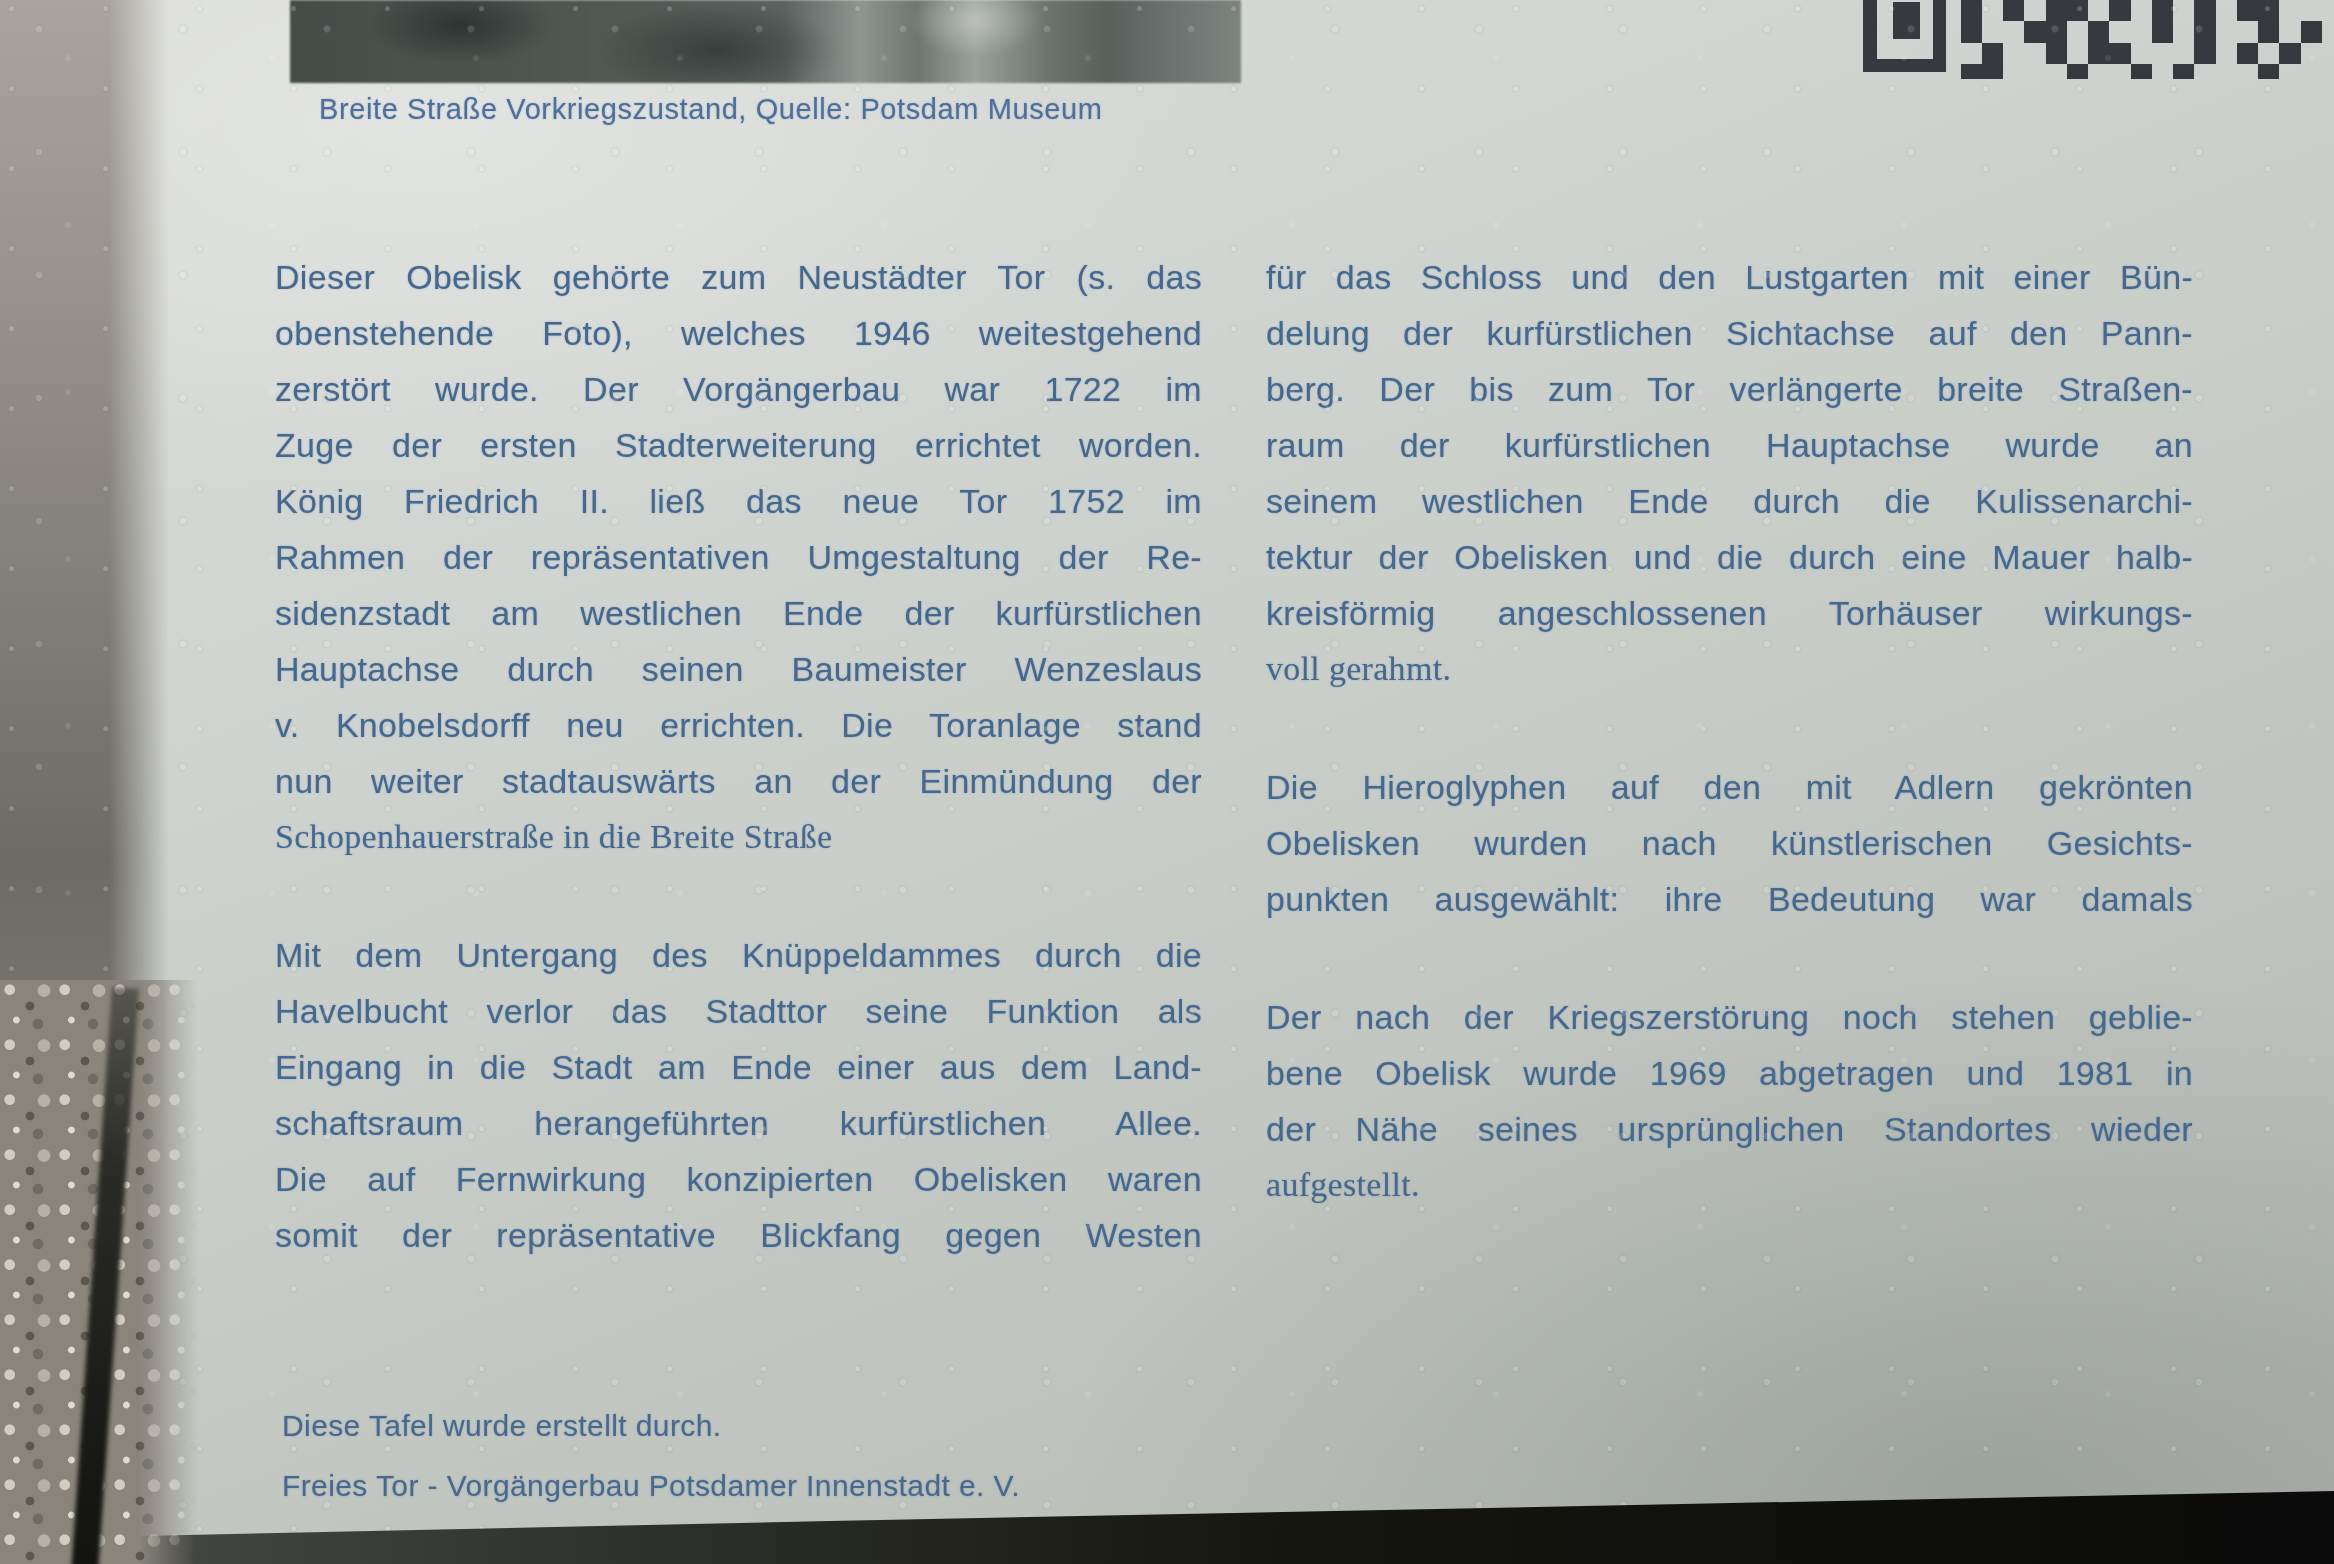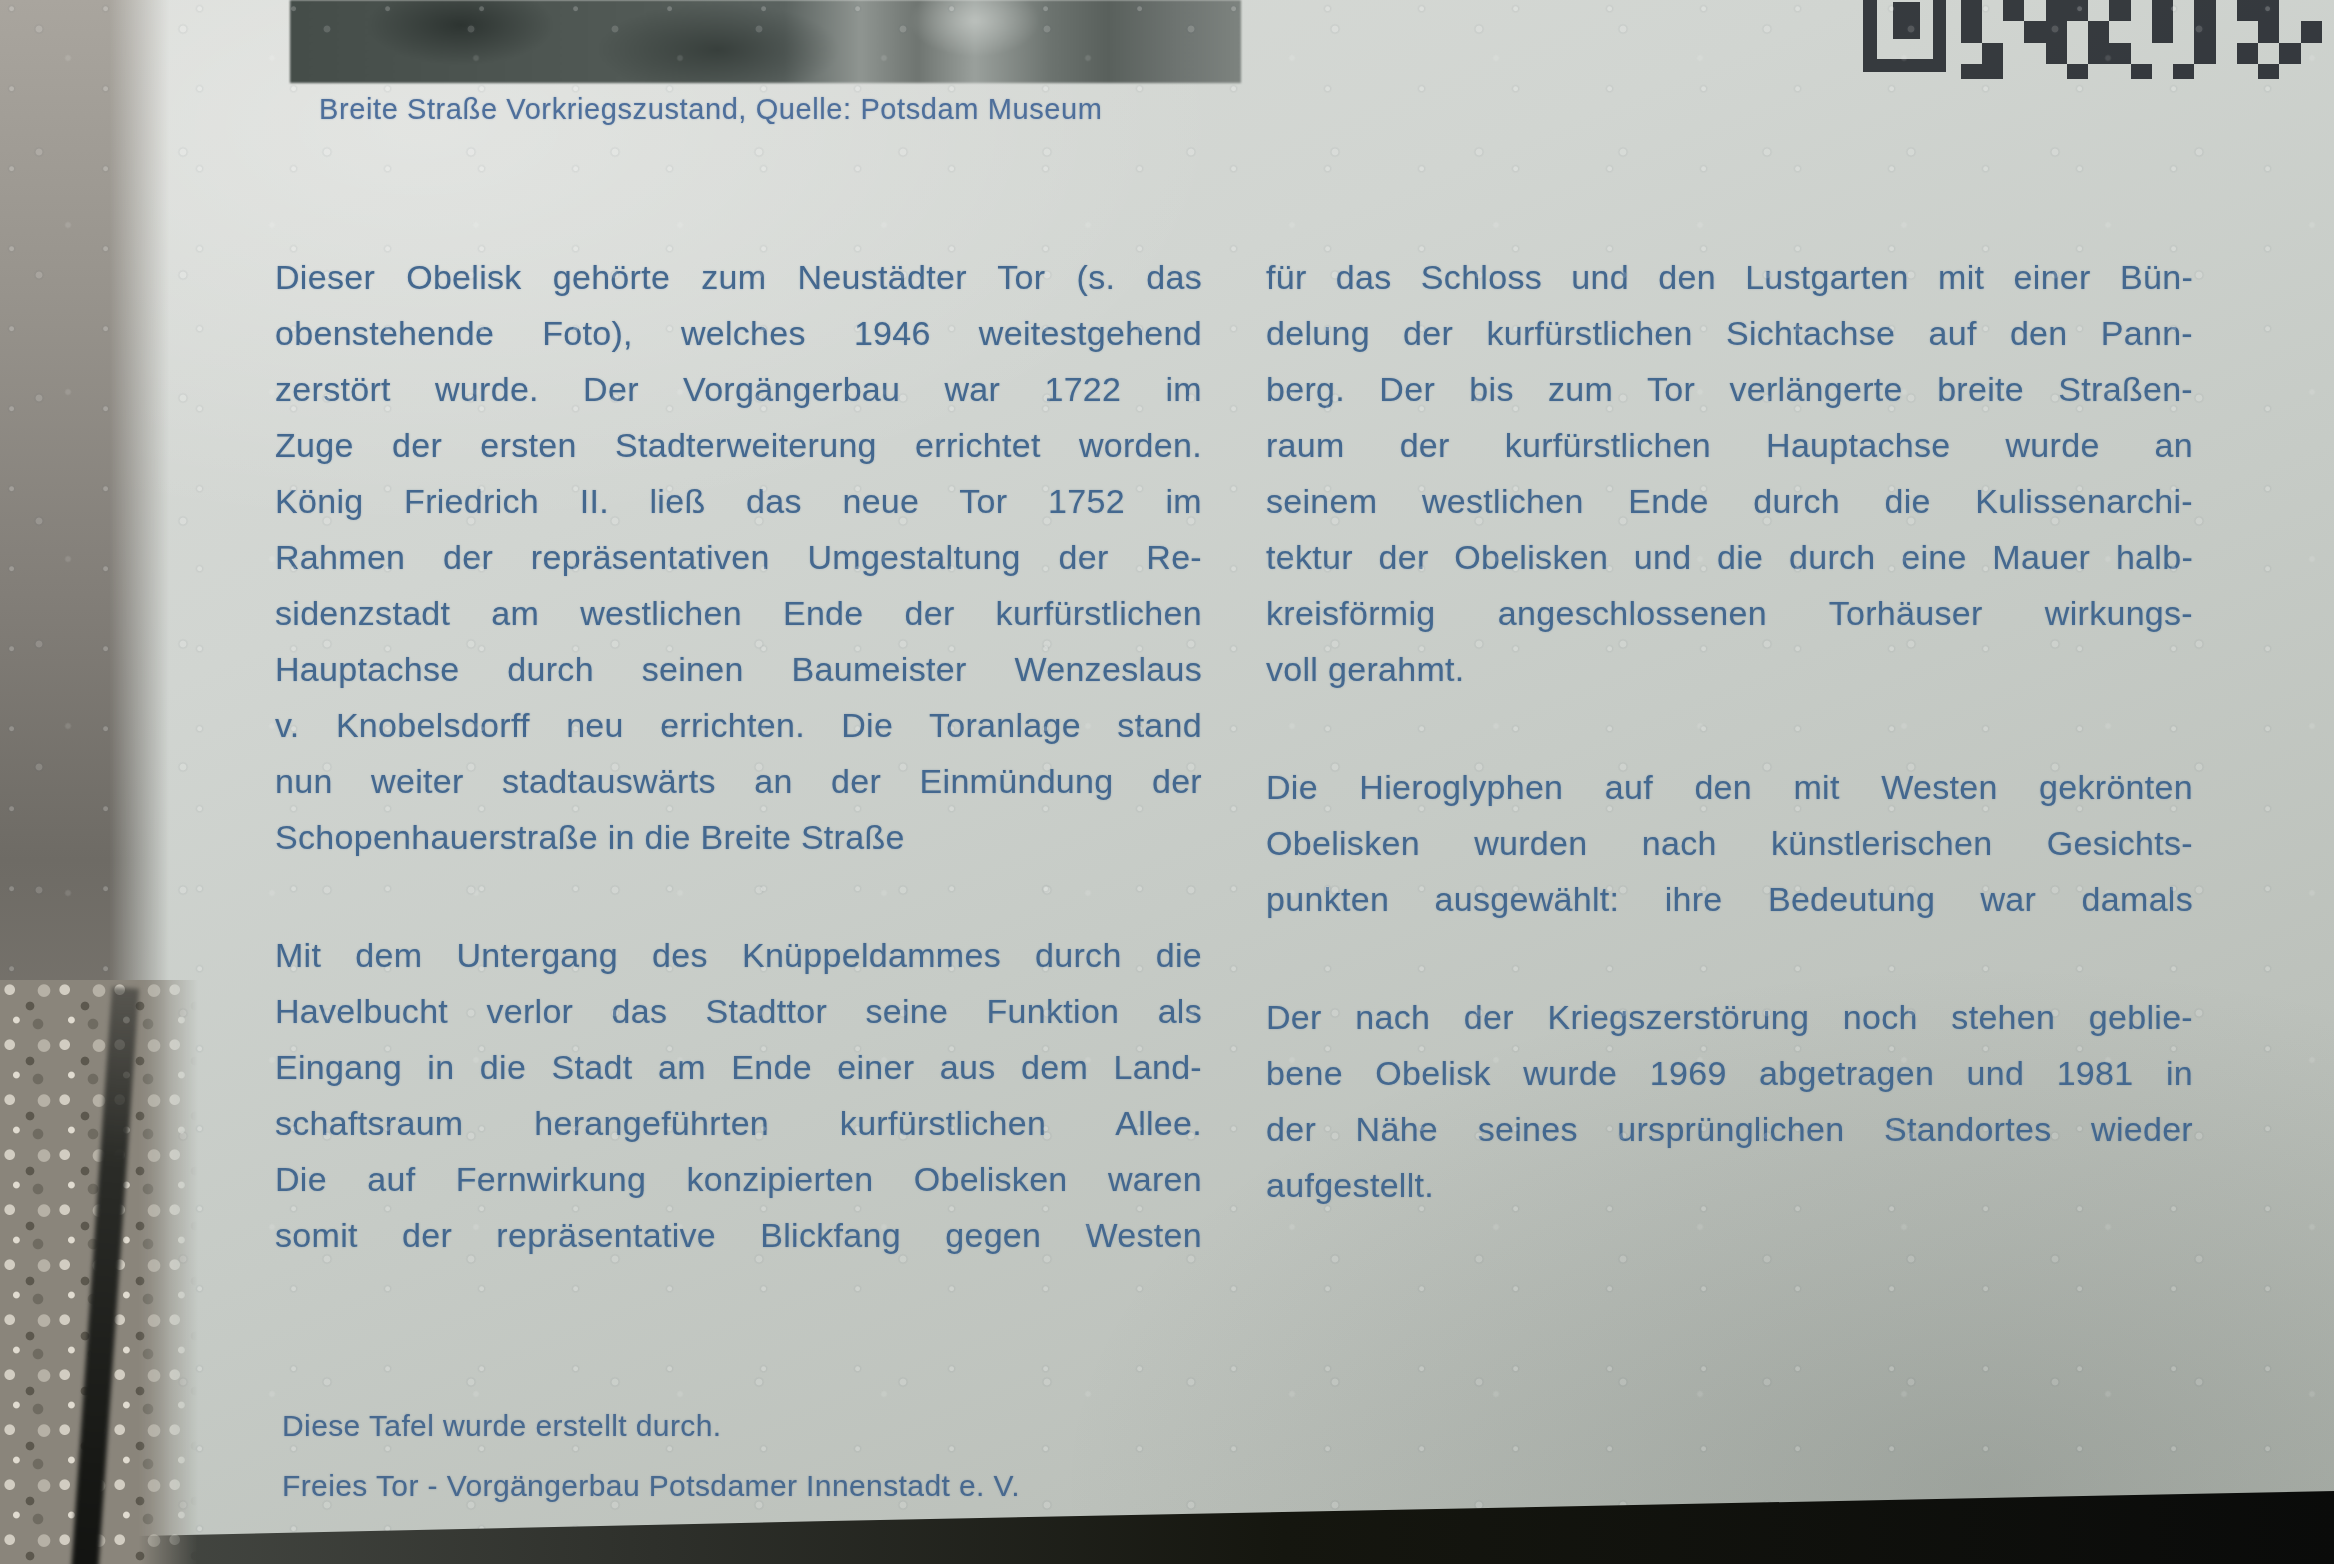--- a/index.html
+++ b/index.html
@@ -79,21 +79,21 @@
     filter:blur(0.6px);text-shadow:0 0 1.9px rgba(78,111,155,.45);
   }
   
   .columns{
     position:absolute;left:275px;top:249px;z-index:5;display:flex;gap:64px;
     color:#44688f;filter:blur(0.5px);text-shadow:0 0 1.9px rgba(68,104,143,.4);
   }
   .col{width:927px;font-size:34px;line-height:56px;letter-spacing:0.3px;}
   .para + .para{margin-top:62px;}
   .line{text-align:justify;text-align-last:justify;}
-  .line.noj{text-align-last:left;}
+  .line.noj{text-align-last:left;font-family:Liberation Serif, serif;}
   
   .credits{
     position:absolute;left:282px;top:1396px;z-index:5;
     font-size:30px;line-height:60px;letter-spacing:0.4px;color:#48698f;
     filter:blur(0.7px);text-shadow:0 0 1.9px rgba(72,105,143,.45);
   }
 </style>
 </head>
 <body>
 
@@ -164,21 +164,21 @@
           <div class="line">für das Schloss und den Lustgarten mit einer Bün-</div>
           <div class="line">delung der kurfürstlichen Sichtachse auf den Pann-</div>
           <div class="line">berg. Der bis zum Tor verlängerte breite Straßen-</div>
           <div class="line">raum der kurfürstlichen Hauptachse wurde an</div>
           <div class="line">seinem westlichen Ende durch die Kulissenarchi-</div>
           <div class="line">tektur der Obelisken und die durch eine Mauer halb-</div>
           <div class="line">kreisförmig angeschlossenen Torhäuser wirkungs-</div>
           <div class="line noj">voll gerahmt.</div>
         </div>
         <div class="para">
-          <div class="line">Die Hieroglyphen auf den mit Westen gekrönten</div>
+          <div class="line">Die Hieroglyphen auf den mit Adlern gekrönten</div>
           <div class="line">Obelisken wurden nach künstlerischen Gesichts-</div>
           <div class="line">punkten ausgewählt: ihre Bedeutung war damals</div>
         </div>
         <div class="para">
           <div class="line">Der nach der Kriegszerstörung noch stehen geblie-</div>
           <div class="line">bene Obelisk wurde 1969 abgetragen und 1981 in</div>
           <div class="line">der Nähe seines ursprünglichen Standortes wieder</div>
           <div class="line noj">aufgestellt.</div>
         </div>
       </div>

